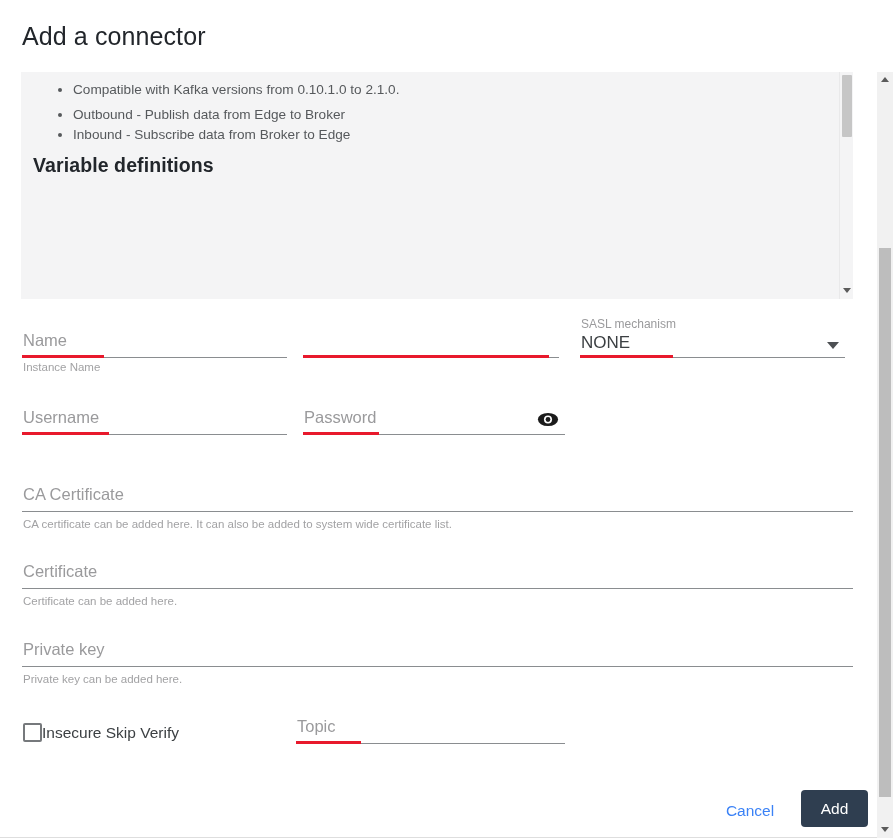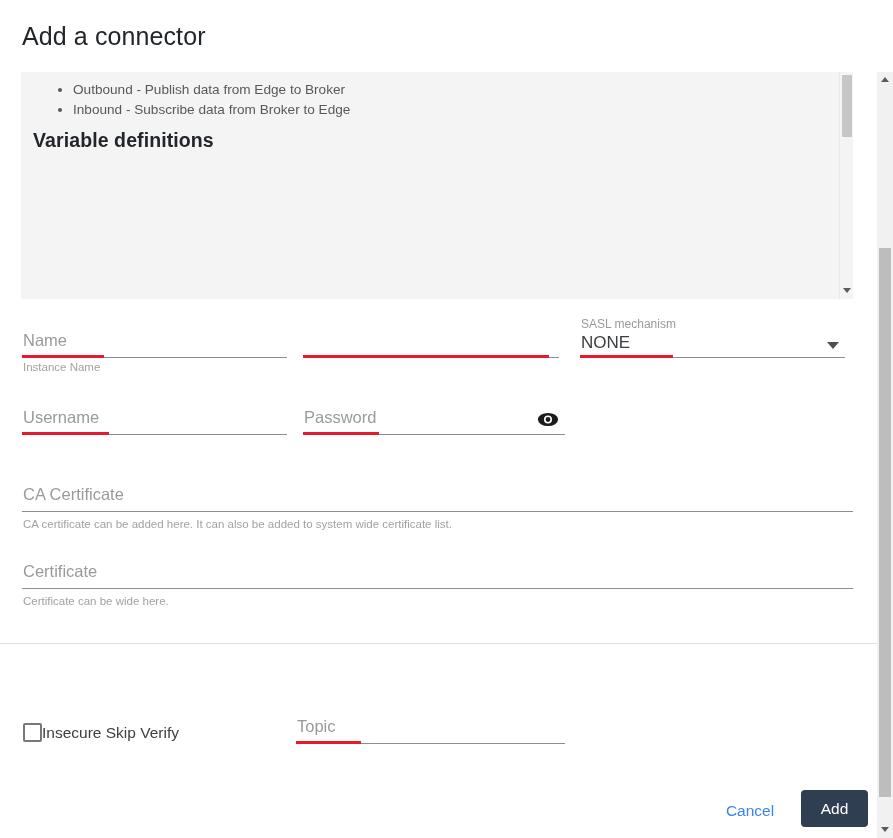--- a/index.html
+++ b/index.html
@@ -7,21 +7,21 @@
     margin: 0; padding: 0;
     width: 893px; height: 838px;
     background: #ffffff;
     font-family: "Liberation Sans", sans-serif;
     overflow: hidden;
   }
 
   #page {
     position: relative;
     width: 893px;
-    height: 644px;
+    height: 838px;
     background: #ffffff;
   }
 
   
   .dialog-title {
     position: absolute;
     left: 22px;
     top: 22px;
     font-size: 25px;
     font-weight: 400;
@@ -241,20 +241,23 @@
 </head>
 <body>
 
 <div id="page">
 
   <div class="dialog-title">Add a connector</div>
 
   <div class="doc-panel">
     <div class="doc-inner">
 
+      <ul class="doc-ul">
+        <li>Compatible with Kafka versions from 0.10.1.0 to 2.1.0.</li>
+      </ul>
 
       <ul class="doc-ul">
         <li>Outbound - Publish data from Edge to Broker</li>
         <li>Inbound - Subscribe data from Broker to Edge</li>
       </ul>
 
       <div class="doc-h">Variable definitions</div>
     </div>
 
     <div class="doc-scroll">
@@ -310,23 +313,28 @@
 
   <div class="field" style="left:22px; top:485px; width:831px; height:27px;">
     <div class="fld-label">CA Certificate</div>
     <div class="line"></div>
     <div class="hint" style="top:33px;">CA certificate can be added here. It can also be added to system wide certificate list.</div>
   </div>
 
   <div class="field" style="left:22px; top:562px; width:831px; height:27px;">
     <div class="fld-label">Certificate</div>
     <div class="line"></div>
-    <div class="hint" style="top:33px;">Certificate can be wide here.</div>
-  </div>
-
+    <div class="hint" style="top:33px;">Certificate can be added here.</div>
+  </div>
+
+  <div class="field" style="left:22px; top:640px; width:831px; height:27px;">
+    <div class="fld-label">Private key</div>
+    <div class="line"></div>
+    <div class="hint" style="top:33px;">Private key can be added here.</div>
+  </div>
 
   <div class="chk-row">
     <div class="chk-box"></div>
     <div class="chk-label">Insecure Skip Verify</div>
   </div>
 
   <div class="field" style="left:296px; top:717px; width:269px; height:27px;">
     <div class="fld-label">Topic</div>
     <div class="line"></div>
     <div class="line-red" style="width:24%;"></div>

